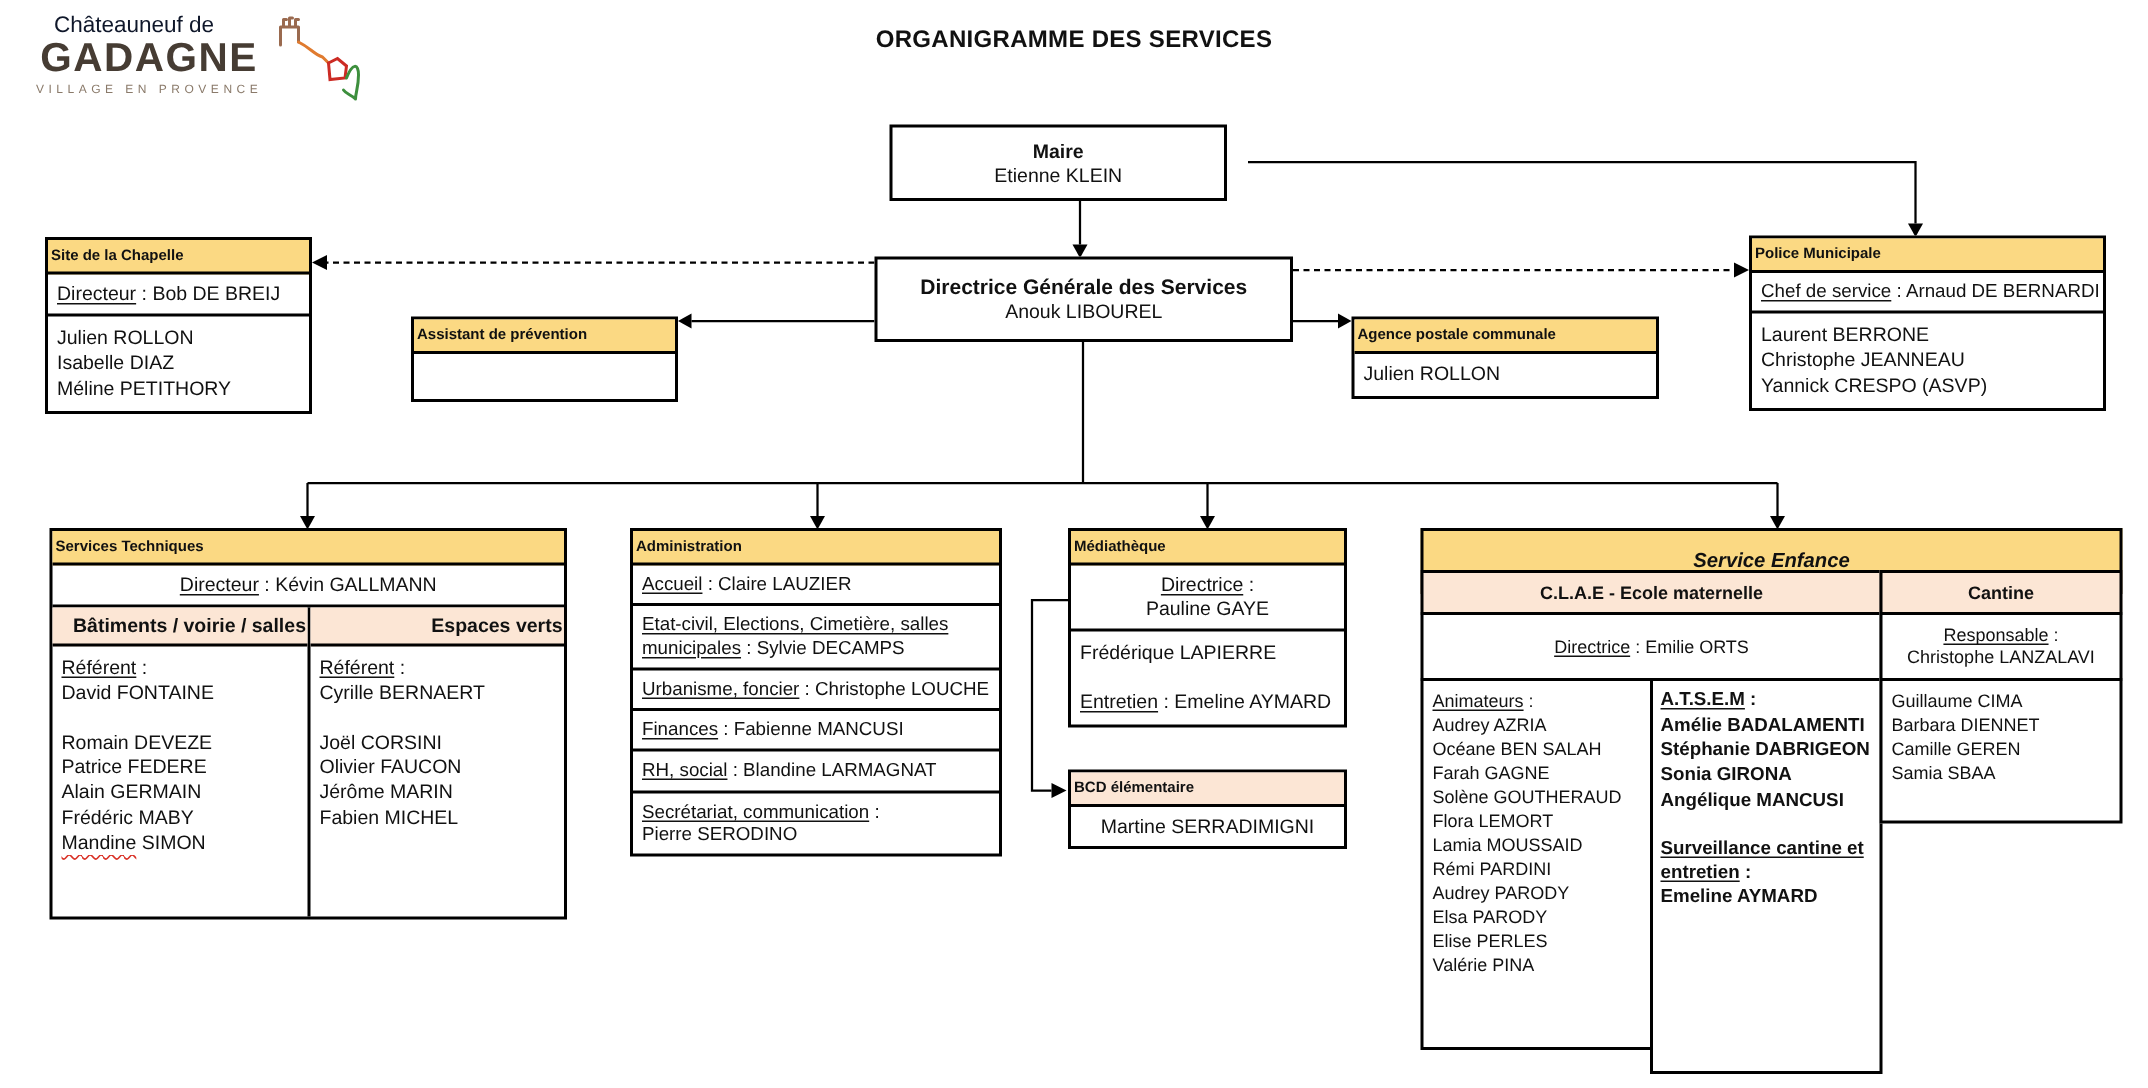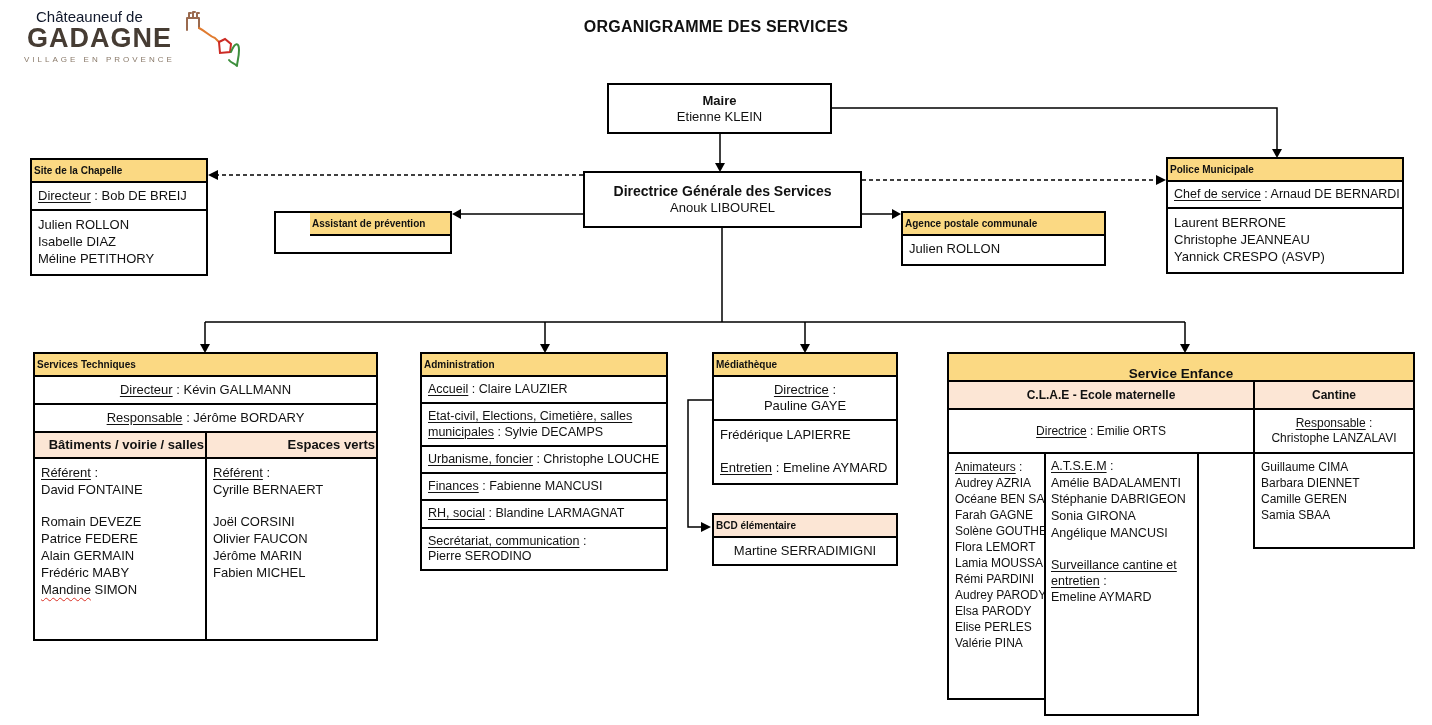--- a/index.html
+++ b/index.html
@@ -84,21 +84,21 @@
         <path d="M18,22 V10 M18,10 H30 M30,10 V20 M20,10 V5 M24,10 V4 M28,10 V5 M20,5 H22 M24,4 H26 M28,5 H30" stroke="#9a6a4f" stroke-width="2"></path>
         <path d="M30,20 C38,24 40,28 46,30 L50,34" stroke="#e07b2f" stroke-width="2"></path>
         <path d="M50,34 l6,-3 6,5 -1,8 -10,1 z" stroke="#cc2b24" stroke-width="2"></path>
         <path d="M62,44 c4,-10 8,-10 8,-2 0,8 -2,12 -2,16 M68,58 c-3,-3 -6,-3 -8,-6" stroke="#3d8f3d" stroke-width="2"></path>
       </g>
     </svg>
   </div>
 
   <div class="title">ORGANIGRAMME DES SERVICES</div>
 
-  <div class="box" style="left:607px;top:83px;width:225px;height:51px;">
+  <div class="box" style="left:593px;top:83px;width:225px;height:51px;">
     <div class="ctr2">
       <div class="b">Maire</div>
       <div>Etienne KLEIN</div>
     </div>
   </div>
 
   <div class="box" style="left:583px;top:171px;width:279px;height:57px;">
     <div class="ctr2">
       <div class="b" style="font-size:14px;">Directrice Générale des Services</div>
       <div>Anouk LIBOUREL</div>
@@ -108,21 +108,21 @@
   <div class="box" style="left:30px;top:158px;width:178px;">
     <div class="bh">Site de la Chapelle</div>
     <div class="row"><span class="u">Directeur</span><span> : </span><span>Bob DE BREIJ</span></div>
     <div class="names" style="min-height:44px;">
       <div>Julien ROLLON</div>
       <div>Isabelle DIAZ</div>
       <div>Méline PETITHORY</div>
     </div>
   </div>
 
-  <div class="box" style="left:274px;top:211px;width:178px;height:43px;padding-left:34px;">
+  <div class="box" style="left:274px;top:211px;width:178px;height:57px;">
     <div class="bh">Assistant de prévention</div>
     <div style="height:23px;"></div>
   </div>
 
   <div class="box" style="left:901px;top:211px;width:205px;height:55px;">
     <div class="bh">Agence postale communale</div>
     <div class="row">Julien ROLLON</div>
   </div>
 
   <div class="box" style="left:1166px;top:157px;width:238px;">
@@ -131,21 +131,20 @@
     <div class="names" style="min-height:44px;">
       <div>Laurent BERRONE</div>
       <div>Christophe JEANNEAU</div>
       <div>Yannick CRESPO (ASVP)</div>
     </div>
   </div>
 
   <div class="box" style="left:33px;top:352px;width:345px;">
     <div class="bh">Services Techniques</div>
     <div class="row center"><span class="u">Directeur</span><span> : </span><span>Kévin GALLMANN</span></div>
-    <div class="row center"><span class="u">Responsable</span><span> : </span><span>Jérôme BORDARY</span></div>
     <div class="cols">
       <div class="col first" style="width:172px;">
         <div class="subhead">Bâtiments / voirie / salles</div>
         <div class="names" style="min-height:168px;">
           <div><span class="u">Référent</span><span> :</span></div>
           <div>David FONTAINE</div>
           <div class="sp"></div>
           <div>Romain DEVEZE</div>
           <div>Patrice FEDERE</div>
           <div>Alain GERMAIN</div>
@@ -186,21 +185,21 @@
       <div class="sp"></div>
       <div><span class="u">Entretien</span><span> : </span><span>Emeline AYMARD</span></div>
     </div>
   </div>
 
   <div class="box" style="left:712px;top:513px;width:186px;">
     <div class="bh peach">BCD élémentaire</div>
     <div class="row center">Martine SERRADIMIGNI</div>
   </div>
 
-  <div class="cell head" style="left:947px;top:352px;width:468px;height:44px;">Service Enfance</div>
+  <div class="cell head" style="left:947px;top:352px;width:468px;height:44px;font-style:italic;">Service Enfance</div>
   <div class="cell peach" style="left:947px;top:380px;width:308px;height:30px;">C.L.A.E - Ecole maternelle</div>
   <div class="cell peach" style="left:1253px;top:380px;width:162px;height:30px;">Cantine</div>
   <div class="cell" style="left:947px;top:408px;width:308px;height:46px;display:flex;align-items:center;justify-content:center;">
     <div><span class="u">Directrice</span><span> : </span><span>Emilie ORTS</span></div>
   </div>
   <div class="cell" style="left:1253px;top:408px;width:162px;height:46px;">
     <div class="ctr2">
         <div><span class="u">Responsable</span><span> :</span></div>
         <div>Christophe LANZALAVI</div>
       </div>
@@ -214,21 +213,21 @@
       <div>Solène GOUTHERAUD</div>
       <div>Flora LEMORT</div>
       <div>Lamia MOUSSAID</div>
       <div>Rémi PARDINI</div>
       <div>Audrey PARODY</div>
       <div>Elsa PARODY</div>
       <div>Elise PERLES</div>
       <div>Valérie PINA</div>
     </div>
   </div>
-  <div class="cell small" style="left:1044px;top:452px;width:155px;height:264px;">
+  <div class="cell small" style="left:1100px;top:452px;width:155px;height:264px;font-weight:bold;">
     <div class="names tiny-pad">
       <div><span class="u">A.T.S.E.M</span><span> :</span></div>
       <div>Amélie BADALAMENTI</div>
       <div>Stéphanie DABRIGEON</div>
       <div>Sonia GIRONA</div>
       <div>Angélique MANCUSI</div>
       <div class="sp"></div>
       <div><span class="u">Surveillance cantine et entretien</span><span> :</span></div>
       <div>Emeline AYMARD</div>
     </div>

